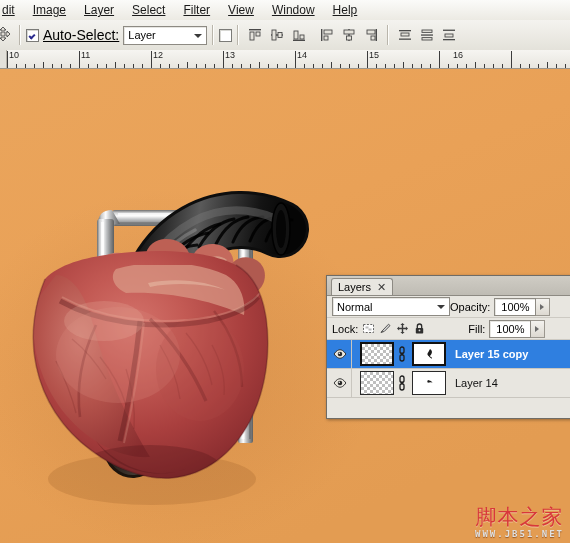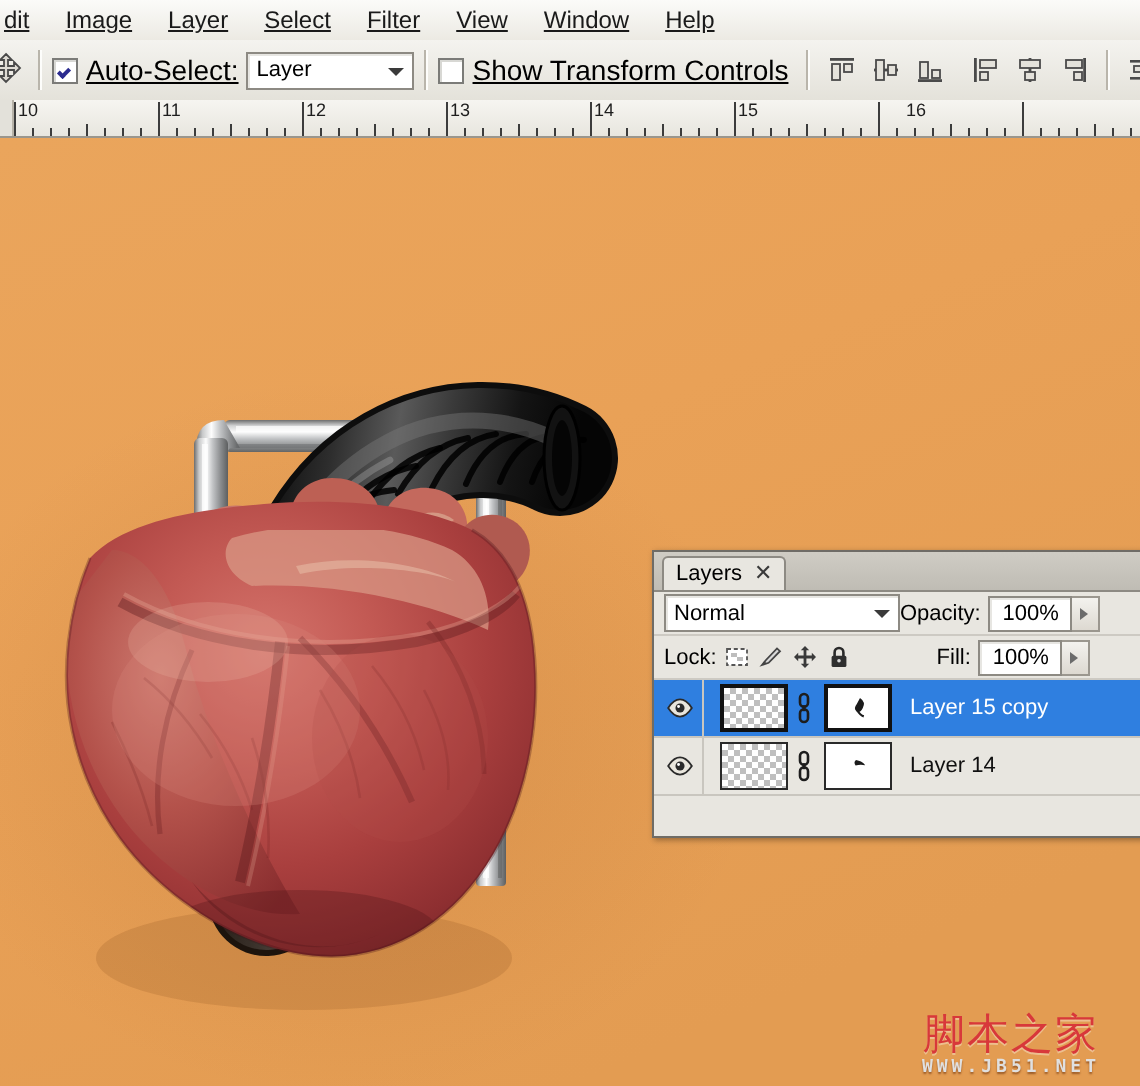--- a/index.html
+++ b/index.html
@@ -166,25 +166,25 @@
   .layer-row.sel .thumb{border:2px solid #111;width:30px;height:20px;}
   .link-ico{width:10px;height:16px;margin:0 3px;position:relative;flex:0 0 auto;}
   .mask-thumb{
     width:32px;height:22px;border:1px solid #2a2a2a;background:#fff;
     flex:0 0 auto;position:relative;overflow:hidden;margin-left:2px;
   }
   .layer-row.sel .mask-thumb{border:2px solid #111;width:30px;height:20px;}
   .layer-name{
     margin-left:9px;font-size:11px;color:#101010;white-space:nowrap;
   }
-  .layer-row.sel .layer-name{color:#fff;font-weight:normal;}
+  .layer-row.sel .layer-name{color:#fff;font-weight:bold;}
 
   
   .watermark{
-    position:absolute;right:20px;bottom:4px;text-align:center;
+    position:absolute;right:6px;bottom:4px;text-align:center;
     line-height:1;pointer-events:none;
   }
   .wm-cn{
     font-size:21px;color:#d8383a;font-family:"DejaVu Sans", sans-serif;
     letter-spacing:1px;text-shadow:0 1px 0 rgba(255,255,255,.35);
   }
   .wm-url{
     font-size:9px;color:#e0e0e0;letter-spacing:2px;margin-top:2px;
     font-family:"DejaVu Sans Mono", monospace;font-weight:bold;
     text-shadow:0 1px 1px rgba(120,60,20,.7);
@@ -220,21 +220,20 @@
     <span class="opt-label">Auto-Select:</span>
 
     <div class="combo">
       <span>Layer</span>
       <i class="arrow"></i>
     </div>
 
     <div class="opt-sep"></div>
 
     <span class="chk"></span>
-    <span class="opt-label">Show Transform Controls</span>
 
     <div class="opt-sep"></div>
 
     <div class="align-grp">
       <div class="align-ico">
         <svg width="18" height="18" viewBox="0 0 18 18">
           <rect x="3" y="3" width="12" height="1.4" fill="#4a4a4a"></rect>
           <rect x="4" y="6" width="4" height="8" fill="#e4e2db" stroke="#4a4a4a" stroke-width="0.9"></rect>
           <rect x="10" y="6" width="4" height="4" fill="#e4e2db" stroke="#4a4a4a" stroke-width="0.9"></rect>
         </svg>

